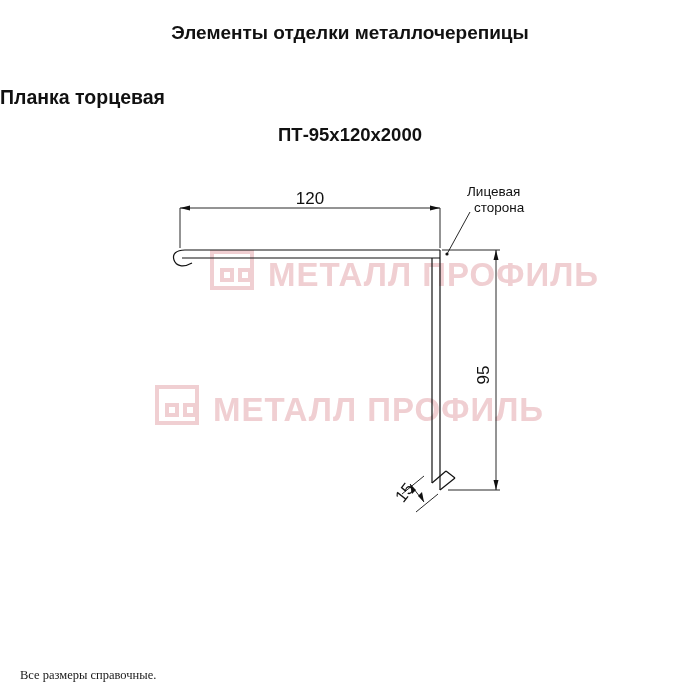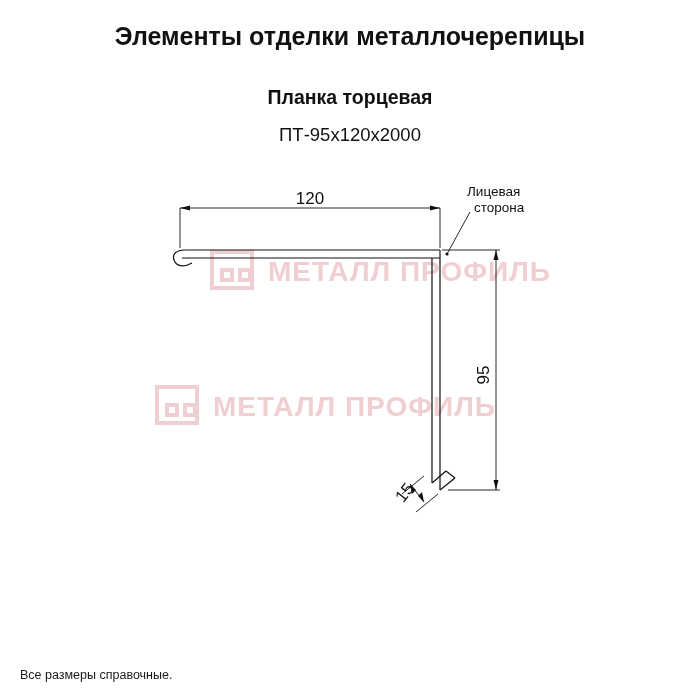--- a/index.html
+++ b/index.html
@@ -20,71 +20,71 @@
     inset: 0;
     width: 700px;
     height: 700px;
   }
   .title {
     position: absolute;
     top: 22px;
     left: 0;
     width: 700px;
     text-align: center;
-    font-size: 25px;
+    font-size: 19px;
     font-weight: bold;
     letter-spacing: 0px;
     color: #111111;
   }
   .subtitle {
     position: absolute;
     top: 86px;
     left: 0;
     width: 700px;
-    text-align: center;
     font-size: 19.5px;
     font-weight: bold;
     color: #111111;
   }
   .code {
     position: absolute;
     top: 124px;
     left: 0;
     width: 700px;
     text-align: center;
     font-size: 18.5px;
-    font-weight: normal;
+    font-weight: bold;
     color: #111111;
   }
   .drawing {
     position: absolute;
     top: 150px;
     left: 0;
     width: 700px;
     height: 420px;
     text-align: center;
   }
   .footnotes {
     position: absolute;
     left: 20px;
     bottom: 16px;
     font-size: 12.5px;
     line-height: 18px;
     color: #1a1a1a;
   }
   .footnotes div {
     white-space: nowrap;
+    font-family: Liberation Serif, serif;
   }
   .wm {
     position: absolute;
     user-select: none;
     pointer-events: none;
   }
   .wm-text {
-    font-size: 28px;
+    font-size: 33px;
     font-weight: bold;
     color: #f0cfd2;
     letter-spacing: 1px;
     white-space: nowrap;
   }
   .wm-box {
     position: absolute;
     border: 4px solid #f0cfd2;
     width: 44px;
     height: 40px;

